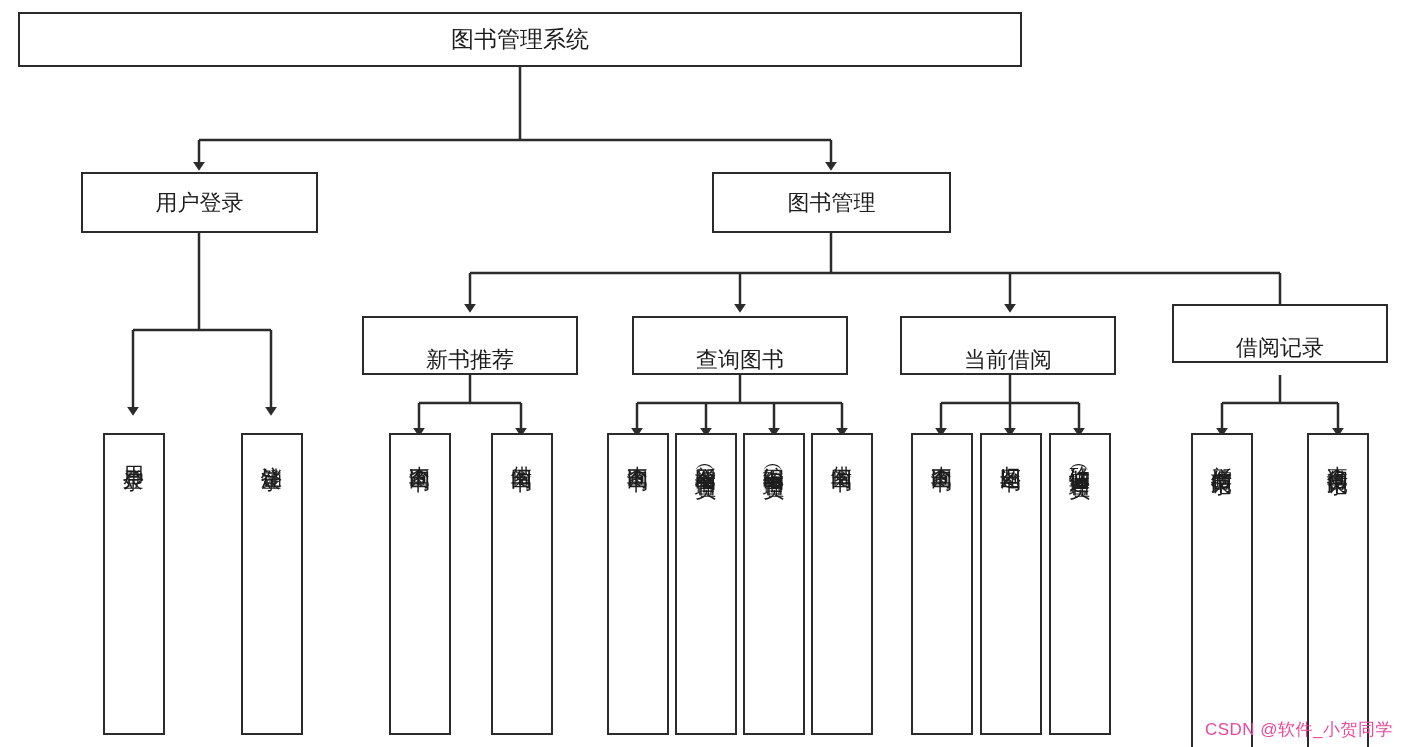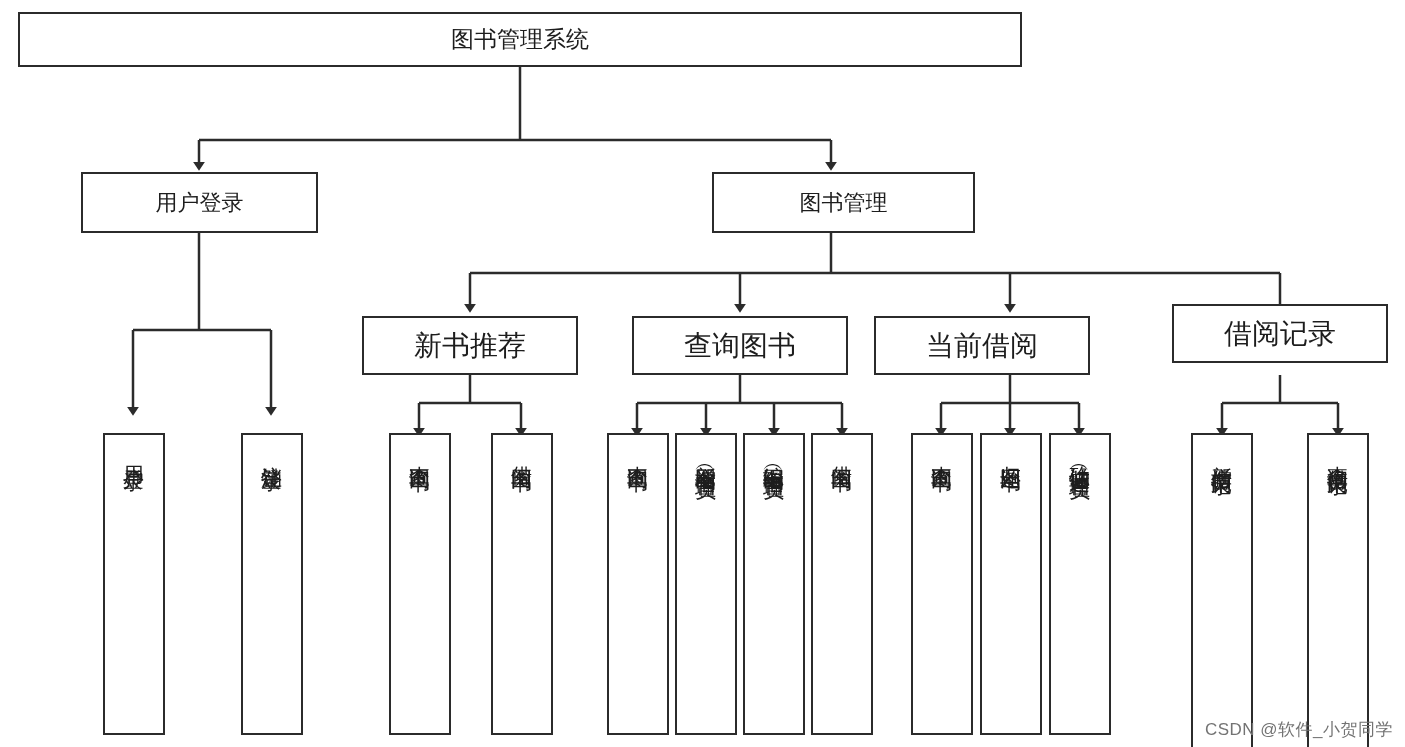--- a/index.html
+++ b/index.html
@@ -29,21 +29,22 @@
     color: #1d1d1d;
     line-height: 1.25;
   }
   .node.level-1 {
     font-size: 23px;
   }
   .node.level-2 {
     font-size: 22px;
   }
   .node.level-3 {
-    font-size: 28px;
+    font-size: 22px;
+    align-items: flex-end;
   }
   .node.leaf {
     font-size: 21px;
     align-items: flex-start;
     padding-top: 14px;
   }
   .node .label {
     display: block;
     text-align: center;
     white-space: nowrap;
@@ -63,21 +64,21 @@
     width: 1405px;
     height: 747px;
     pointer-events: none;
   }
   
   #watermark {
     position: absolute;
     right: 12px;
     bottom: 6px;
     font-size: 17px;
-    color: #737373;
+    color: #ec4899;
     letter-spacing: 0.5px;
     white-space: nowrap;
   }
 </style>
 </head>
 <body>
 
 <div id="diagram-root">
 
   <svg id="connector-layer" viewBox="0 0 1405 747" xmlns="http://www.w3.org/2000/svg">
@@ -132,31 +133,31 @@
     </g>
   </svg>
 
   <div class="node level-1" style="left:18px; top:12px; width:1004px; height:55px;">
     <span class="label">图书管理系统</span>
   </div>
 
   <div class="node level-2" style="left:81px; top:172px; width:237px; height:61px;">
     <span class="label">用户登录</span>
   </div>
-  <div class="node level-2" style="left:712px; top:172px; width:263px; height:61px;">
+  <div class="node level-2" style="left:712px; top:172px; width:239px; height:61px;">
     <span class="label">图书管理</span>
   </div>
 
   <div class="node level-3" style="left:362px; top:316px; width:216px; height:59px;">
     <span class="label">新书推荐</span>
   </div>
   <div class="node level-3" style="left:632px; top:316px; width:216px; height:59px;">
     <span class="label">查询图书</span>
   </div>
-  <div class="node level-3" style="left:874px; top:316px; width:216px; height:59px;">
+  <div class="node level-3" style="left:900px; top:316px; width:216px; height:59px;">
     <span class="label">当前借阅</span>
   </div>
   <div class="node level-3" style="left:1172px; top:304px; width:216px; height:59px;">
     <span class="label">借阅记录</span>
   </div>
 
   <div class="node leaf" style="left:103px; top:433px; width:62px; height:302px;">
     <span class="label">用户登录</span>
   </div>
   <div class="node leaf" style="left:241px; top:433px; width:62px; height:302px;">

